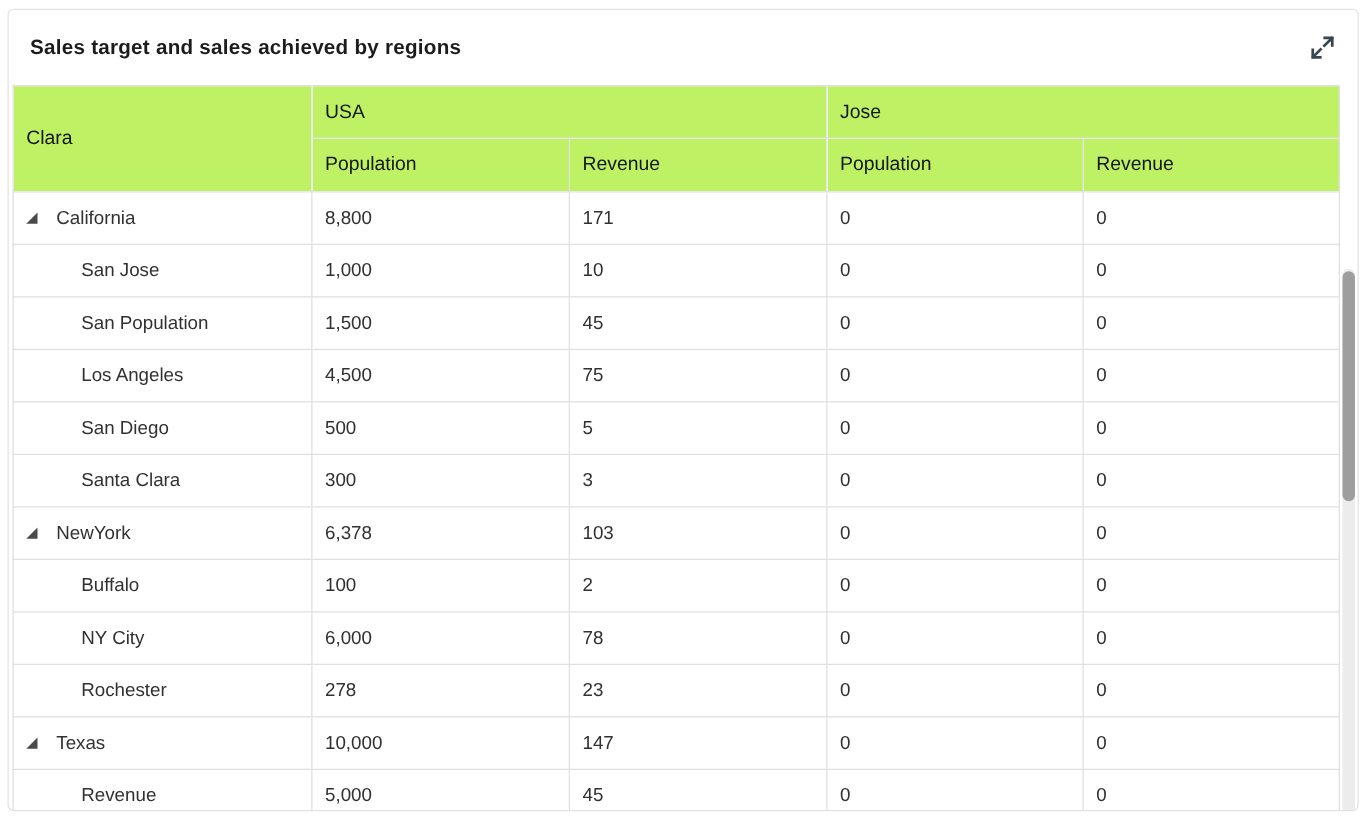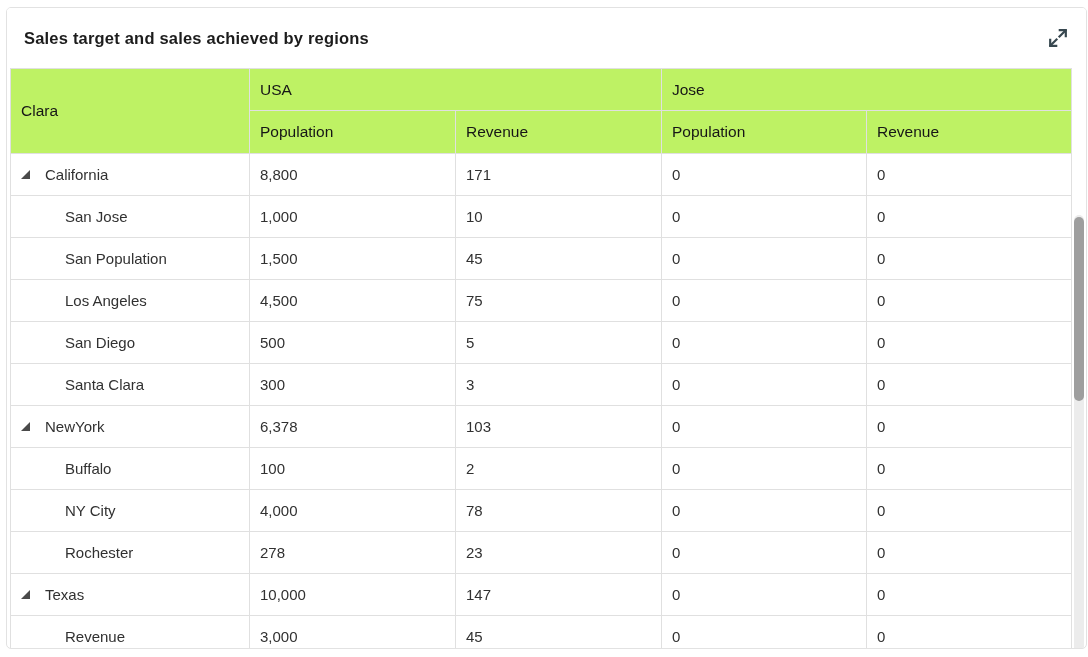--- a/index.html
+++ b/index.html
@@ -176,21 +176,21 @@
             <td>0</td>
           </tr>
           <tr>
             <td>
               <span class="tree">
                 <span class="indent"></span>
                 <span class="iconbox"></span>
                 <span class="rowlabel">NY City</span>
               </span>
             </td>
-            <td>4,000</td>
+            <td>6,000</td>
             <td>78</td>
             <td>0</td>
             <td>0</td>
           </tr>
           <tr>
             <td>
               <span class="tree">
                 <span class="indent"></span>
                 <span class="iconbox"></span>
                 <span class="rowlabel">Rochester</span>
@@ -216,21 +216,21 @@
             <td>0</td>
           </tr>
           <tr>
             <td>
               <span class="tree">
                 <span class="indent"></span>
                 <span class="iconbox"></span>
                 <span class="rowlabel">Revenue</span>
               </span>
             </td>
-            <td>3,000</td>
+            <td>5,000</td>
             <td>45</td>
             <td>0</td>
             <td>0</td>
           </tr>
         </tbody>
     </table>
     <div class="vscroll">
       <div class="vthumb"></div>
     </div>
   </div>

